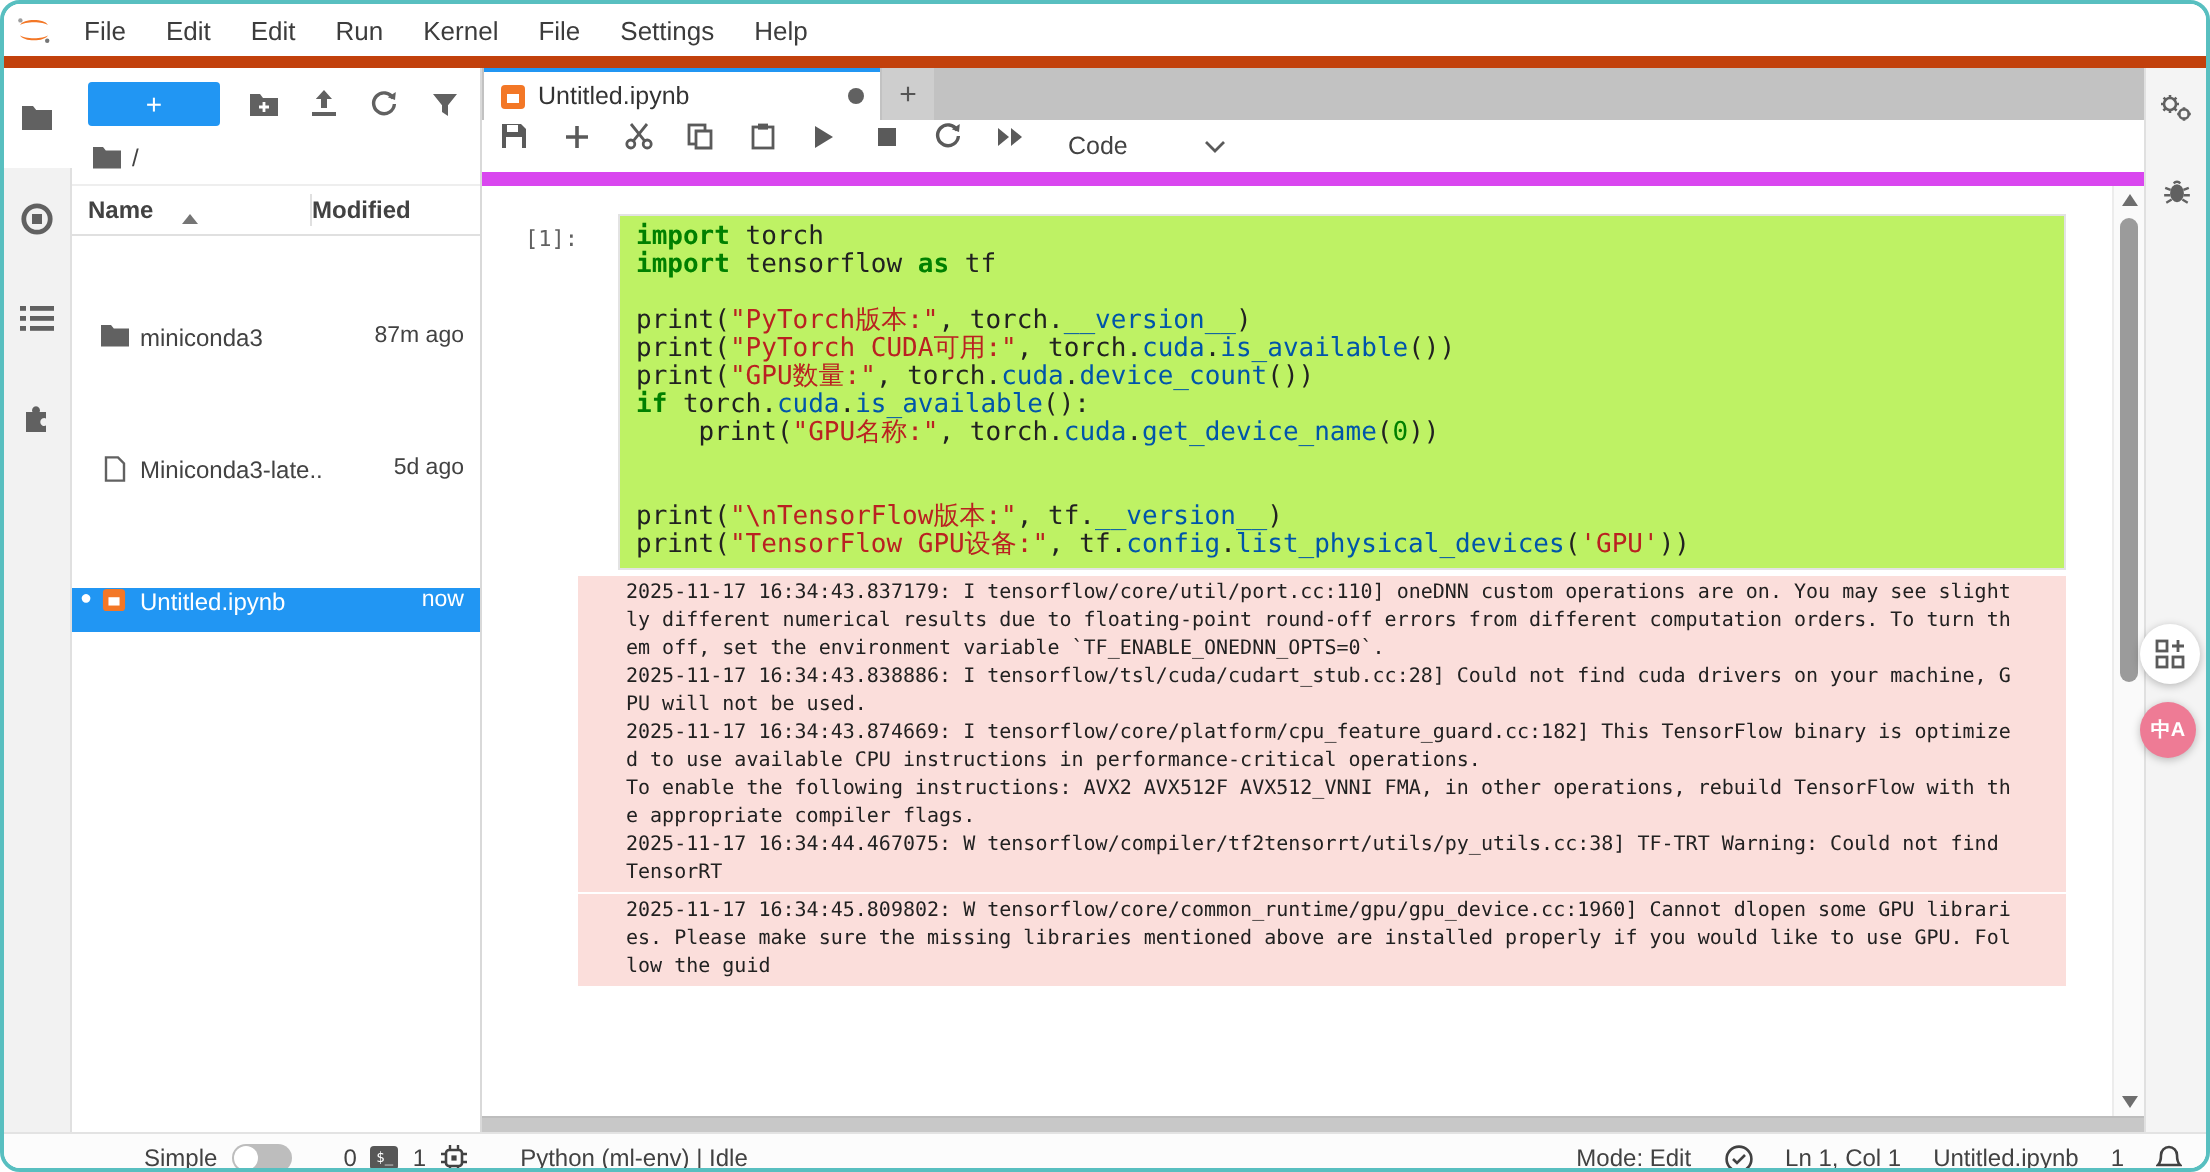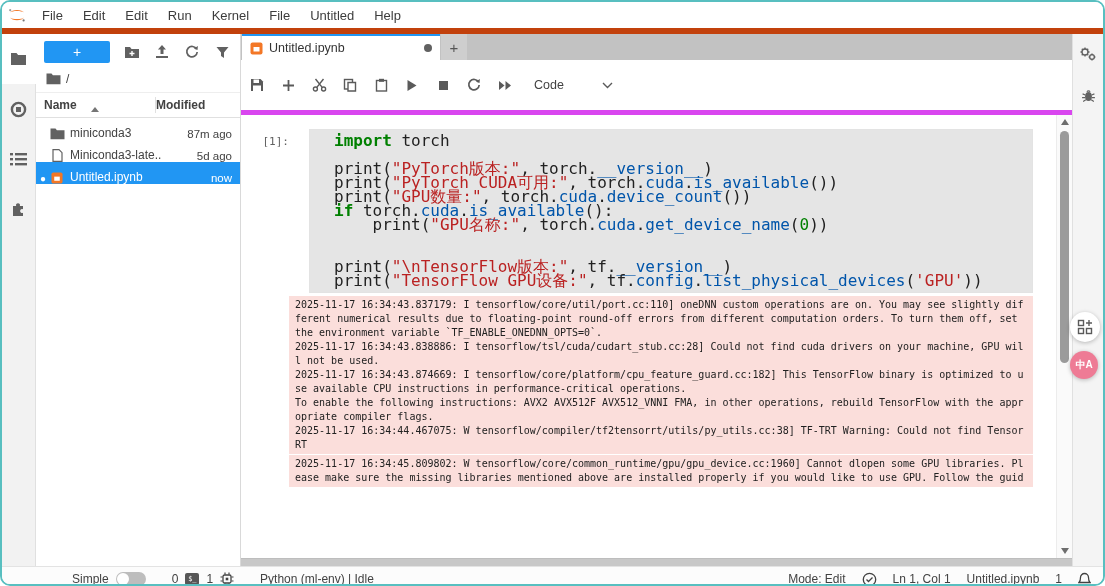--- a/index.html
+++ b/index.html
@@ -19,52 +19,52 @@
   .act-item.active{background:#fff;border-right:1px solid #fff;margin-right:-1px;}
   .filebrowser{width:204px;background:#fff;border-right:1px solid #d9d9d9;display:flex;flex-direction:column;font-size:12px;}
   .fb-toolbar{display:flex;align-items:center;gap:14px;padding:7px 10px 5px 8px;}
   .new-btn{width:66px;height:22px;background:#2196f3;border:none;border-radius:2px;color:#fff;font-size:14px;line-height:20px;}
   .fb-breadcrumb{display:flex;align-items:center;gap:5px;padding:4px 10px 6px 10px;color:#424242;}
   .fb-header{display:flex;align-items:center;padding:4px 8px;border-bottom:1px solid #e0e0e0;border-top:1px solid #eee;font-weight:bold;color:#424242;}
   .fb-header .col-name{flex:1;display:flex;align-items:flex-end;gap:14px;}
   .fb-header .col-mod{width:76px;text-align:left;border-left:1px solid #e0e0e0;padding:1px 0;}
   .sort-asc{width:0;height:0;border-left:4px solid transparent;border-right:4px solid transparent;border-bottom:5px solid #757575;display:inline-block;}
   .fb-list{flex:1;}
-  .file-row{display:flex;align-items:flex-end;height:22px;padding:0 8px 0 4px;color:#424242;}
+  .file-row{display:flex;align-items:flex-start;height:22px;padding:0 8px 0 4px;color:#424242;margin-top:44px;}
   .file-row .dot{width:8px;font-size:10px;color:transparent;}
   .file-row.selected{background:#2196f3;color:#fff;}
   .file-row.selected .dot{color:#fff;}
   .file-row .f-icon{width:18px;display:flex;justify-content:center;margin-right:4px;}
   .file-row .f-name{flex:1;white-space:nowrap;overflow:hidden;}
   .file-row .f-mod{width:70px;text-align:right;font-size:11.5px;}
   
   .nbpanel{flex:1;display:flex;flex-direction:column;min-width:0;background:#fff;}
   .tabbar{height:26px;background:#c2c2c2;display:flex;align-items:stretch;padding-left:1px;}
   .tab{width:182px;background:#fff;border-top:2px solid #2196f3;display:flex;align-items:center;padding:0 8px;gap:6px;font-size:12.5px;color:#333;}
   .tab .dirty{margin-left:auto;width:8px;height:8px;border-radius:50%;background:#616161;}
   .tab-plus{width:26px;background:#cecece;margin-left:1px;display:flex;align-items:center;justify-content:center;font-size:15px;color:#555;}
-  .nb-toolbar{height:26px;background:#fff;border-bottom:5px solid #d946ef;display:flex;align-items:center;padding:12px 8px;gap:15px;}
+  .nb-toolbar{height:26px;background:#fff;border-bottom:7px solid #d946ef;display:flex;padding:0 8px;gap:15px;}
   .tb-icon{display:flex;align-items:center;justify-content:center;width:16px;height:16px;}
   .celltype{display:flex;align-items:center;gap:38px;font-size:12.5px;color:#424242;margin-left:6px;}
   .tb-right{margin-left:auto;display:flex;align-items:center;gap:10px;font-size:12.5px;color:#424242;padding-right:4px;}
   
   .nb-body{flex:1;display:flex;min-height:0;position:relative;}
   .nb-scroll{flex:1;overflow:hidden;padding-top:14px;}
   .cell{display:flex;padding-left:8px;}
   .prompt-col{width:40px;flex-shrink:0;text-align:right;font-family:"DejaVu Sans Mono",monospace;font-size:11px;color:#616161;padding-top:6px;}
   .cell-content{width:744px;}
-  .code-editor{margin-left:20px;background:#e5e5e5;border:1px solid #e3e3e3;padding:4px 24px;font-family:"DejaVu Sans Mono",monospace;font-size:16px;line-height:14px;color:#212121;}
+  .code-editor{margin-left:20px;background:#bef264;border:1px solid #e3e3e3;padding:4px 8px;font-family:"DejaVu Sans Mono",monospace;font-size:13px;line-height:14px;color:#212121;}
   .code-line{white-space:pre;min-height:14px;}
   .tok-kw{color:#008000;font-weight:bold;}
   .tok-st{color:#ba2121;}
   .tok-pr{color:#0055aa;}
   .tok-nm{color:#008000;}
   .tok-pl{color:#212121;}
   .outputs{margin-top:3px;}
-  .output{font-family:"DejaVu Sans Mono",monospace;font-size:10px;line-height:14px;white-space:pre-wrap;word-break:break-all;padding:2px 6px;color:#212121;margin-bottom:1px;}
+  .output{font-family:"DejaVu Sans Mono",monospace;font-size:10px;line-height:14px;white-space:pre-wrap;word-break:break-all;padding:2px 24px;color:#212121;margin-bottom:1px;}
   .output.stderr{background:#fbdedb;}
   .output.stdout{background:#fff;}
   
   .vscroll{width:15px;background:#fafafa;border-left:1px solid #ececec;position:relative;flex-shrink:0;}
   .vs-arrow{position:absolute;left:0;width:15px;height:14px;display:flex;align-items:center;justify-content:center;}
   .vs-up{top:0;}
   .vs-down{bottom:0;}
   .tri-up{width:0;height:0;border-left:4px solid transparent;border-right:4px solid transparent;border-bottom:6px solid #6e6e6e;}
   .tri-down{width:0;height:0;border-left:4px solid transparent;border-right:4px solid transparent;border-top:6px solid #6e6e6e;}
   .vs-thumb{position:absolute;left:3px;top:16px;width:9px;height:232px;background:#9b9b9b;border-radius:5px;}
@@ -99,21 +99,21 @@
         <circle cx="16.6" cy="13.4" r="1.1" fill="#757575"></circle>
       </svg>
     </div>
     <div id="menu-items" style="display:flex;align-items:center;">
         <span class="menu-item">File</span>
         <span class="menu-item">Edit</span>
         <span class="menu-item">Edit</span>
         <span class="menu-item">Run</span>
         <span class="menu-item">Kernel</span>
         <span class="menu-item">File</span>
-        <span class="menu-item">Untitled</span>
+        <span class="menu-item">Settings</span>
         <span class="menu-item">Help</span>
       </div>
   </div>
 
   <div class="main">
 
     <div class="activitybar">
       <div class="act-item active">
         <svg width="17" height="14" viewBox="0 0 17 14">
             <path d="M1 1h5.5l1.6 2H16v10H1z" fill="#616161"></path>
@@ -292,20 +292,21 @@
         </span>
       </div>
 
       <div class="nb-body">
         <div class="nb-scroll">
           <div class="cell">
             <div class="prompt-col">[1]:</div>
             <div class="cell-content">
               <div class="code-editor" id="code-editor">
                   <div class="code-line"><span class="tok-kw">import</span><span class="tok-pl"> torch</span></div>
+                  <div class="code-line"><span class="tok-kw">import</span><span class="tok-pl"> tensorflow </span><span class="tok-kw">as</span><span class="tok-pl"> tf</span></div>
                   <div class="code-line">&nbsp;</div>
                   <div class="code-line"><span class="tok-pl">print(</span><span class="tok-st">"PyTorch版本:"</span><span class="tok-pl">, torch.</span><span class="tok-pr">__version__</span><span class="tok-pl">)</span></div>
                   <div class="code-line"><span class="tok-pl">print(</span><span class="tok-st">"PyTorch CUDA可用:"</span><span class="tok-pl">, torch.</span><span class="tok-pr">cuda</span><span class="tok-pl">.</span><span class="tok-pr">is_available</span><span class="tok-pl">())</span></div>
                   <div class="code-line"><span class="tok-pl">print(</span><span class="tok-st">"GPU数量:"</span><span class="tok-pl">, torch.</span><span class="tok-pr">cuda</span><span class="tok-pl">.</span><span class="tok-pr">device_count</span><span class="tok-pl">())</span></div>
                   <div class="code-line"><span class="tok-kw">if</span><span class="tok-pl"> torch.</span><span class="tok-pr">cuda</span><span class="tok-pl">.</span><span class="tok-pr">is_available</span><span class="tok-pl">():</span></div>
                   <div class="code-line"><span class="tok-pl">    print(</span><span class="tok-st">"GPU名称:"</span><span class="tok-pl">, torch.</span><span class="tok-pr">cuda</span><span class="tok-pl">.</span><span class="tok-pr">get_device_name</span><span class="tok-pl">(</span><span class="tok-nm">0</span><span class="tok-pl">))</span></div>
                   <div class="code-line">&nbsp;</div>
                   <div class="code-line">&nbsp;</div>
                   <div class="code-line"><span class="tok-pl">print(</span><span class="tok-st">"\nTensorFlow版本:"</span><span class="tok-pl">, tf.</span><span class="tok-pr">__version__</span><span class="tok-pl">)</span></div>
                   <div class="code-line"><span class="tok-pl">print(</span><span class="tok-st">"TensorFlow GPU设备:"</span><span class="tok-pl">, tf.</span><span class="tok-pr">config</span><span class="tok-pl">.</span><span class="tok-pr">list_physical_devices</span><span class="tok-pl">(</span><span class="tok-st">'GPU'</span><span class="tok-pl">))</span></div>

